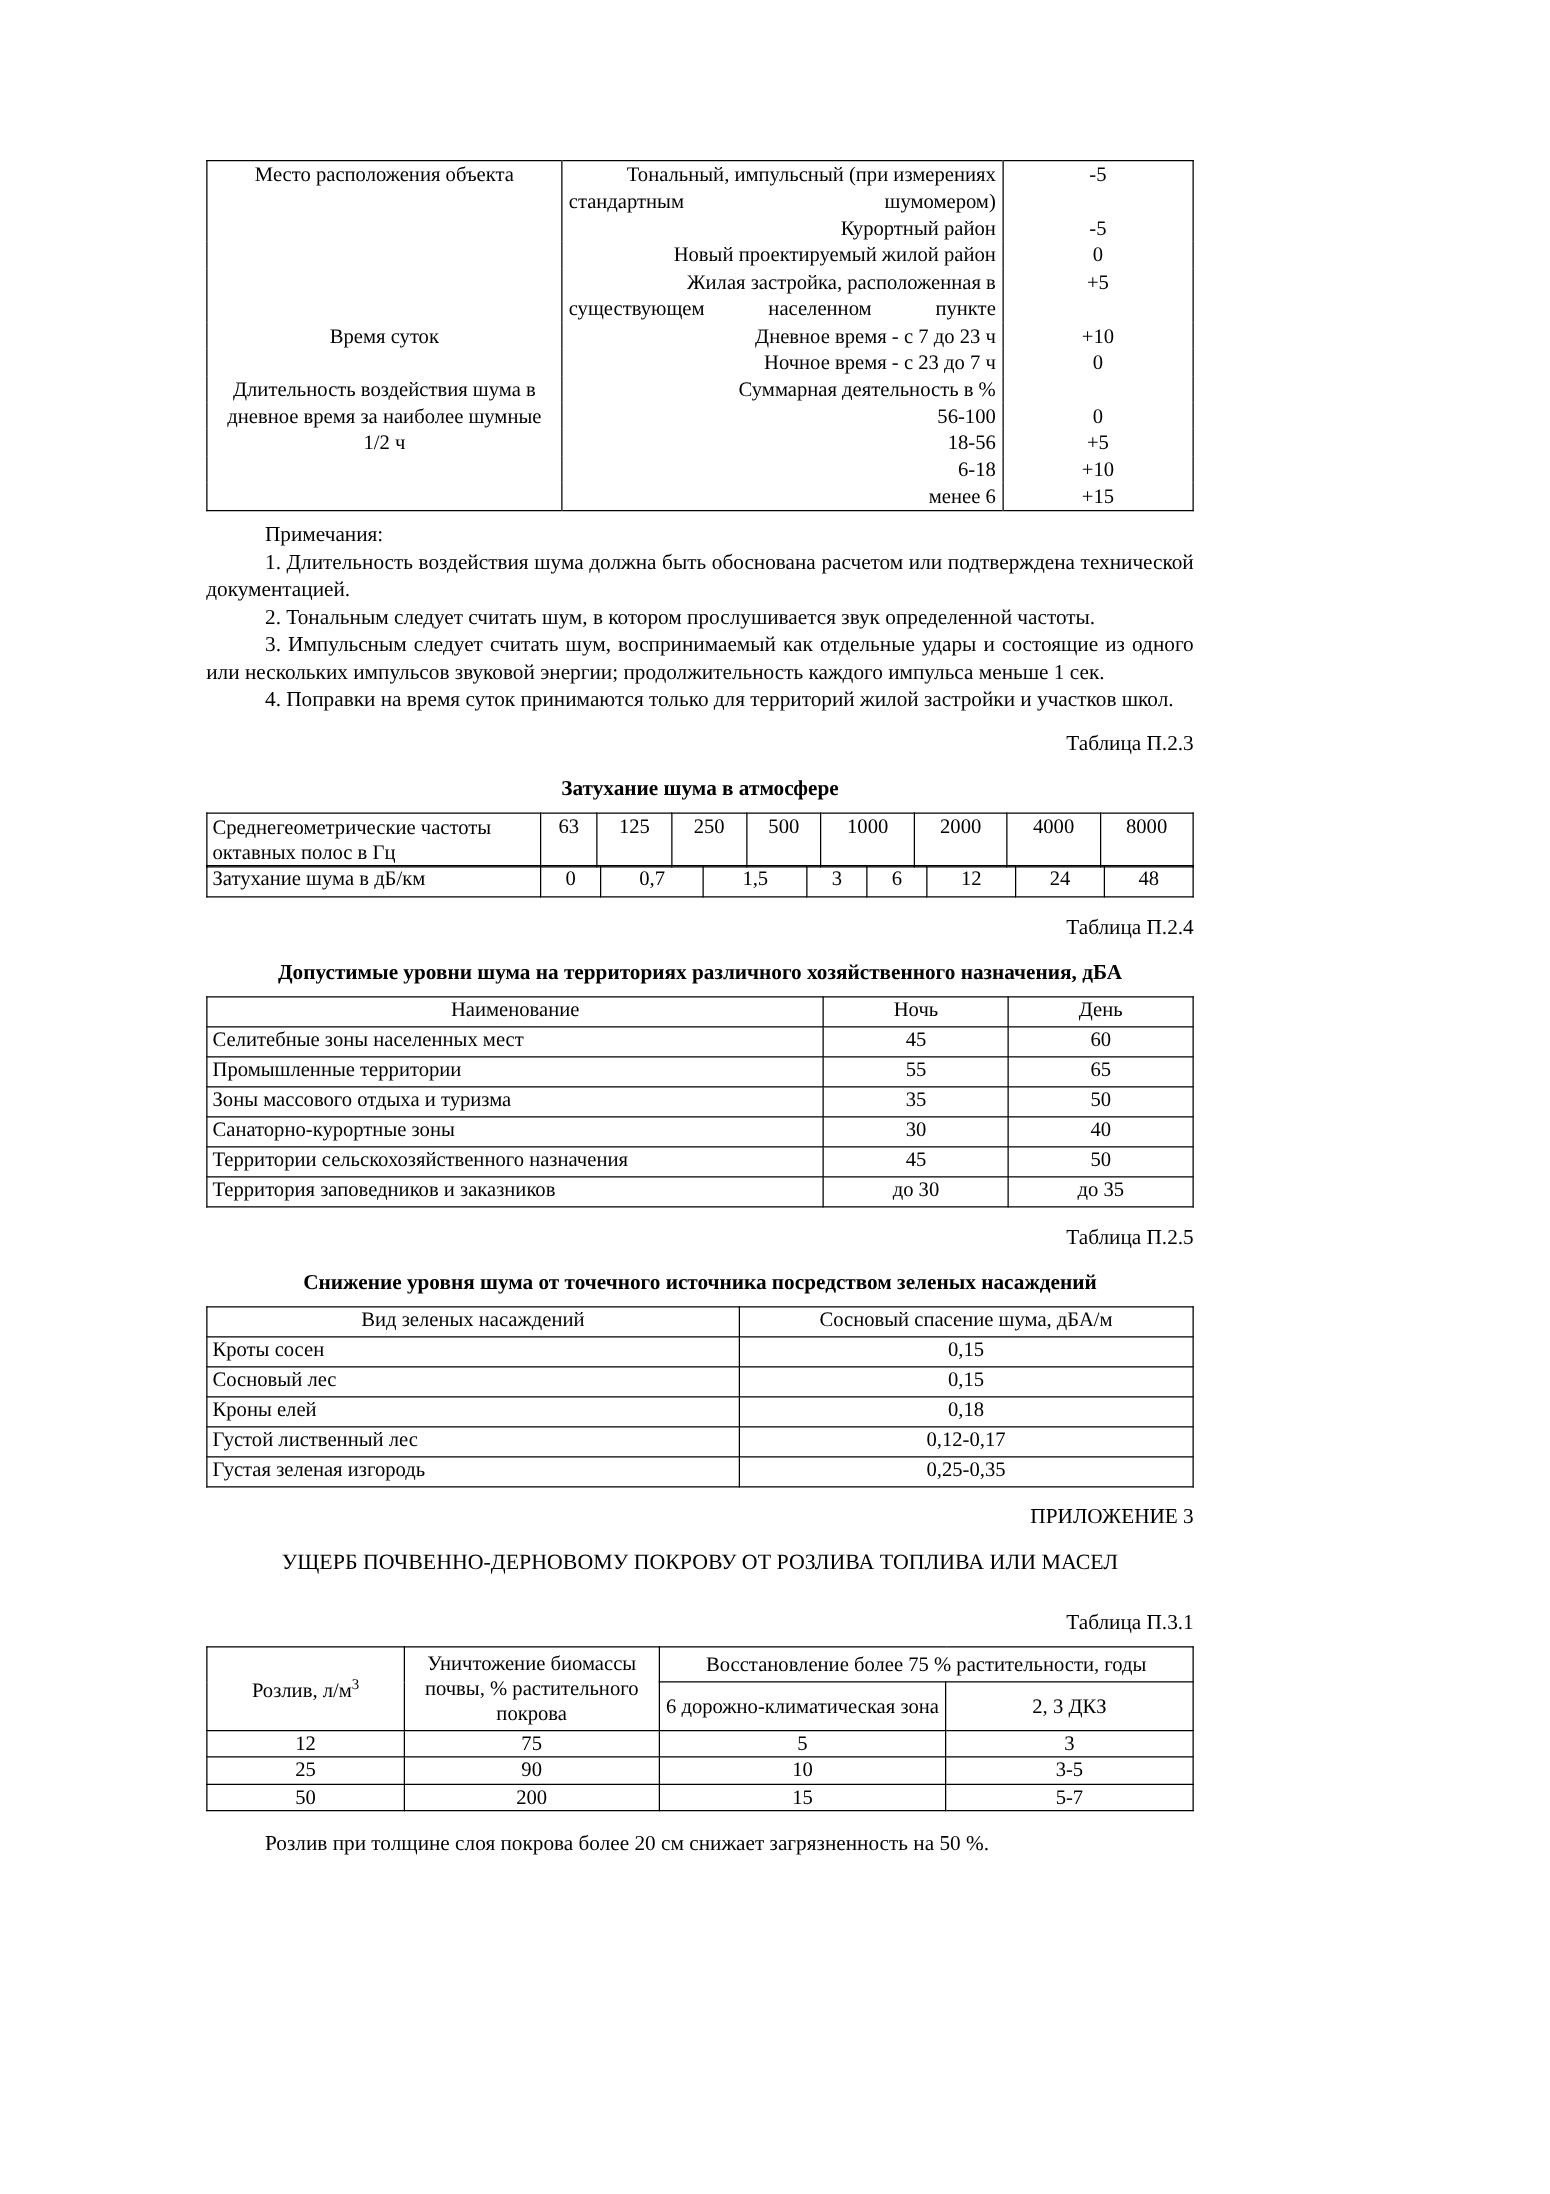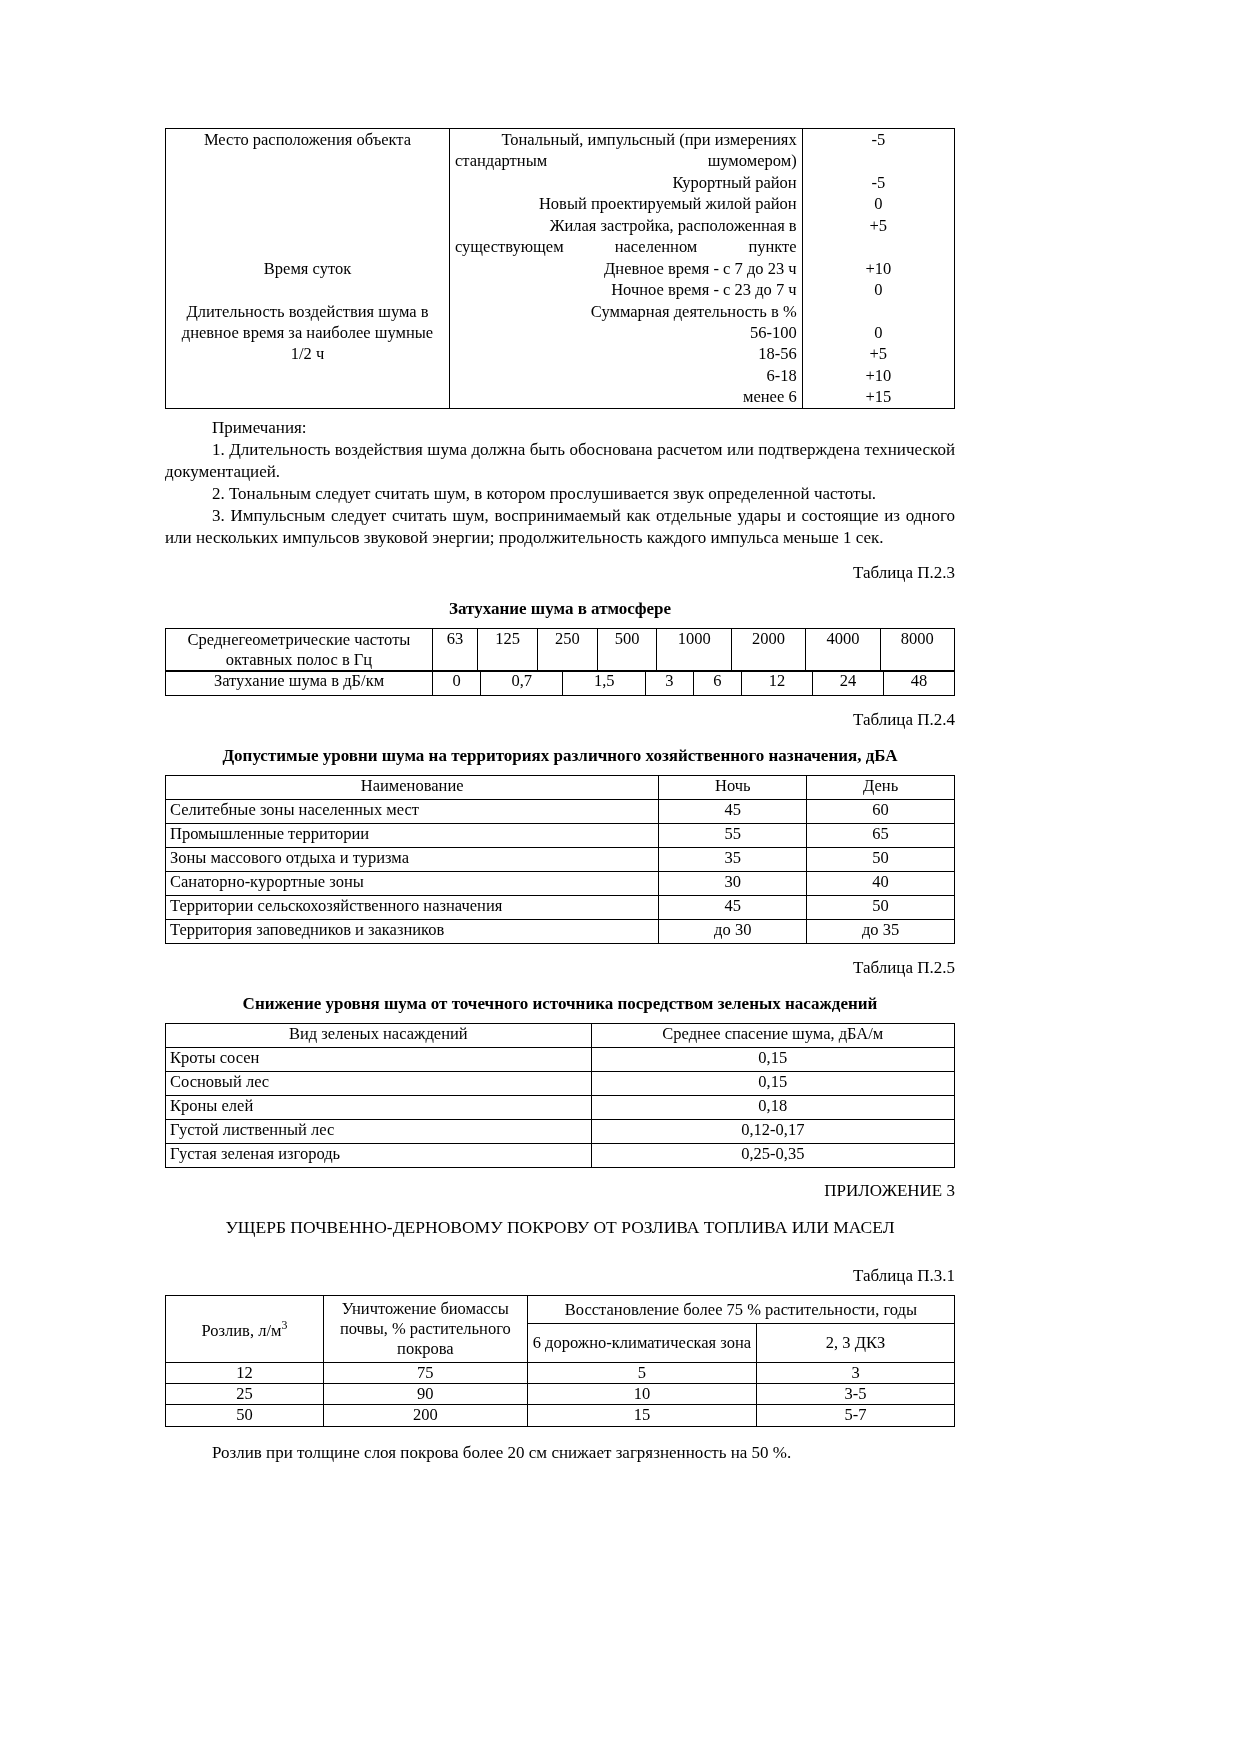--- a/index.html
+++ b/index.html
@@ -96,21 +96,21 @@
     margin-top: 13px;
   }
   .footer-note {
     margin-top: 16px;
     font-size: 17px;
     text-indent: 47px;
   }
 
   
   table.t2 td { height: 24px; }
-  table.t2 td.name { text-align: center; width: 258px; }
+  table.t2 td.name { text-align: left; width: 258px; }
 
   
   table.t3 td { height: 23px; }
   table.t3 td.name { text-align: left; }
 
   
   table.t4 td { height: 23px; }
   table.t4 td.name { text-align: left; }
 
   
@@ -175,20 +175,21 @@
         <td class="col-c">+15</td>
       </tr>
     </tbody>
   </table>
 
   <div class="note-block">
     <p>Примечания:</p>
     <p>1. Длительность воздействия шума должна быть обоснована расчетом или подтверждена технической документацией.</p>
     <p>2. Тональным следует считать шум, в котором прослушивается звук определенной частоты.</p>
     <p>3. Импульсным следует считать шум, воспринимаемый как отдельные удары и состоящие из одного или нескольких импульсов звуковой энергии; продолжительность каждого импульса меньше 1 сек.</p>
+    <p>4. Поправки на время суток принимаются только для территорий жилой застройки и участков школ.</p>
   </div>
 
   <div class="tbl-label">Таблица П.2.3</div>
   <div class="tbl-title">Затухание шума в атмосфере</div>
   <table class="doc t2">
     <tbody>
       <tr>
         <td class="name" rowspan="2" style="vertical-align:top;padding-top:1px;">Среднегеометрические частоты октавных полос в Гц</td>
         <td class="c">63</td>
         <td class="c">125</td>
@@ -259,21 +260,21 @@
       </tr>
     </tbody>
   </table>
 
   <div class="tbl-label">Таблица П.2.5</div>
   <div class="tbl-title">Снижение уровня шума от точечного источника посредством зеленых насаждений</div>
   <table class="doc t4">
     <tbody>
       <tr>
         <td class="c" style="width:415px">Вид зеленых насаждений</td>
-        <td class="c" style="width:353px">Среднее спасение шума, дБА/м</td>
+        <td class="c" style="width:353px">Сосновый спасение шума, дБА/м</td>
       </tr>
       <tr>
         <td class="name">Кроты сосен</td>
         <td class="c">0,15</td>
       </tr>
       <tr>
         <td class="name">Сосновый лес</td>
         <td class="c">0,15</td>
       </tr>
       <tr>

